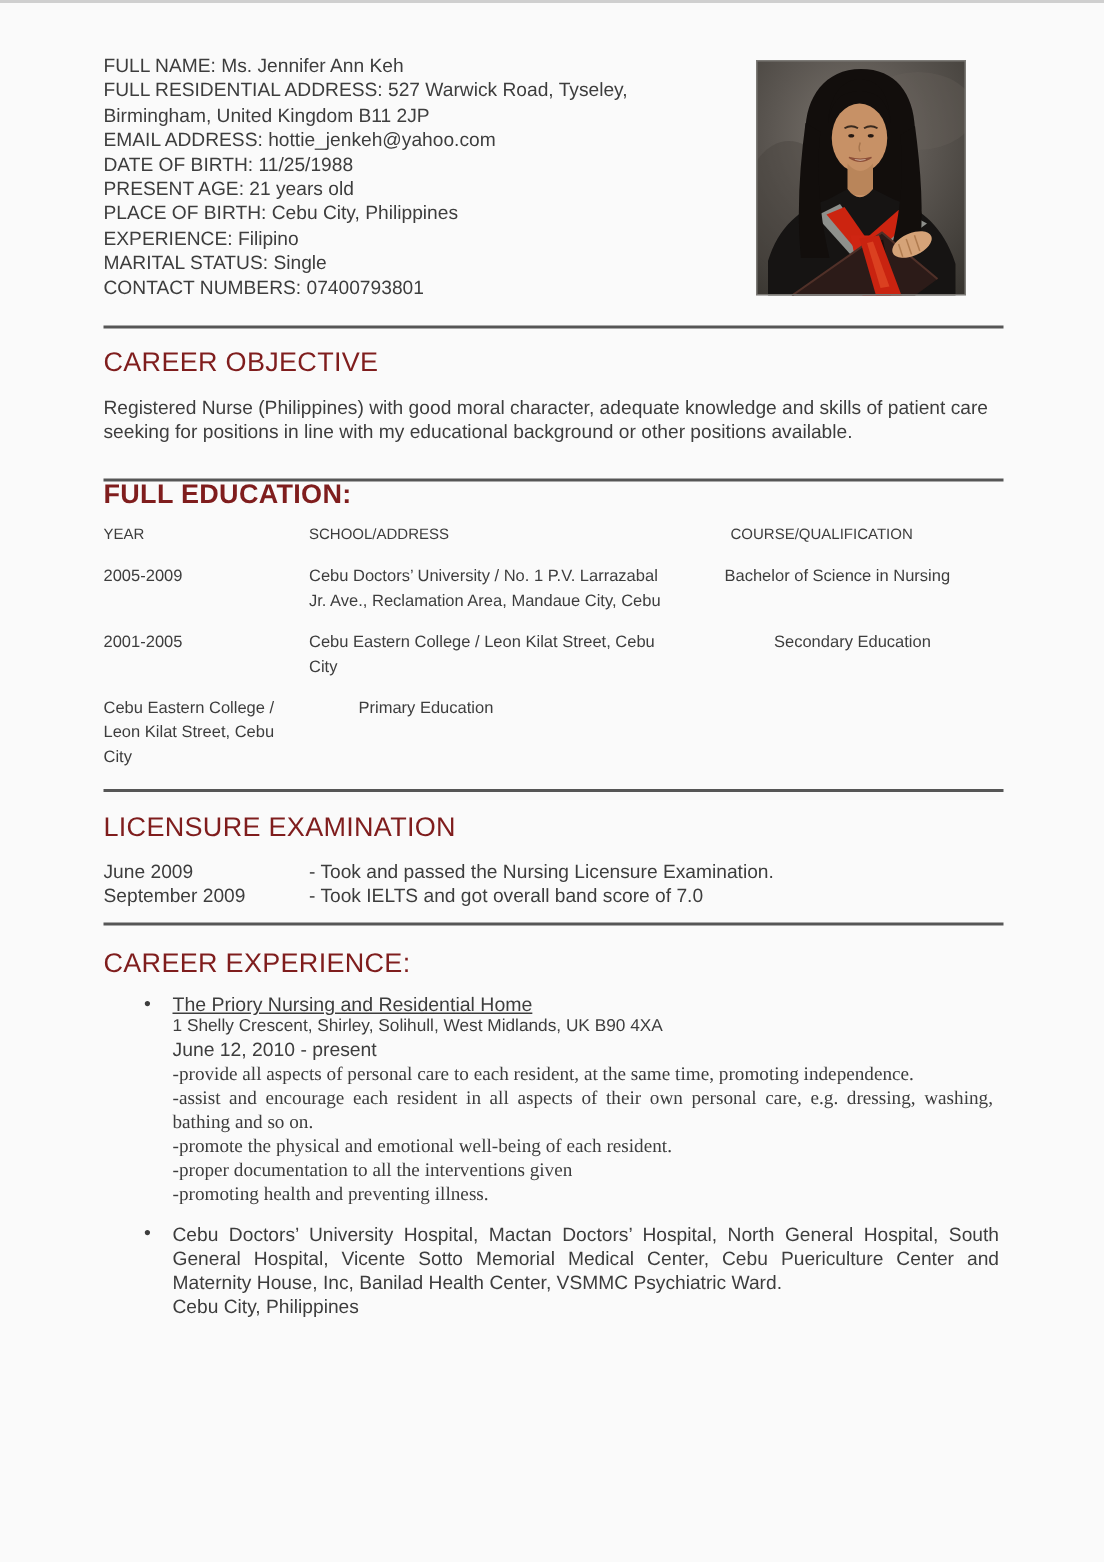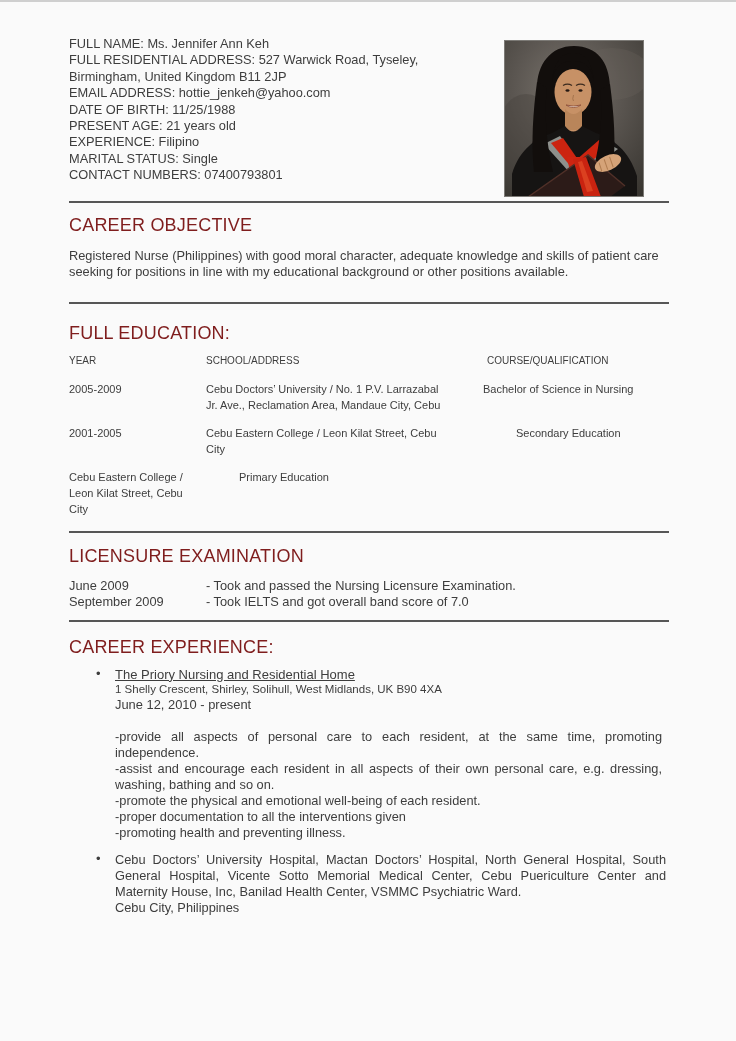--- a/index.html
+++ b/index.html
@@ -23,40 +23,40 @@
   
   hr.divider{border:none;border-top:2px solid #565656;margin:0;width:600px;}
   #sep1{margin-top:17px;}
   #sep2{margin-top:22px;}
   #sep3{margin-top:13px;}
   #sep4{margin-top:10px;}
   
   h2.sec{font-size:18px;line-height:17px;font-weight:400;color:#7f1d1d;margin:0;letter-spacing:.2px;}
   #objective h2{margin-top:14px;}
   #objective .body{margin-top:14px;font-size:12.8px;line-height:16.4px;width:599px;}
-  #education h2{margin-top:21px;}
+  #education h2{font-weight:bold;}
   .edu-grid{display:grid;grid-template-columns:137px 277px 186px;font-size:10px;line-height:16.4px;}
   .edu-head{margin-top:11px;}
   .edu-head .edu-course{padding-left:4px;}
   .edu-rows .edu-row{display:grid;grid-template-columns:137px 277px 186px;font-size:11px;line-height:16.4px;}
   .edu-rows .edu-row{margin-top:11px;}
   .edu-school{white-space:pre-line;}
   .edu-row .edu-course{padding-left:33px;}
   .edu-row:first-child .edu-course{padding-left:0;}
   #licensure h2{margin-top:15px;}
   .lic-rows{margin-top:13px;}
   .lic-row{display:grid;grid-template-columns:137px 463px;font-size:12.8px;line-height:16px;}
   #experience h2{margin-top:17px;}
   ul.exp-list{list-style:none;margin:0;padding:0;}
   li.exp-entry{position:relative;padding-left:46px;margin-top:11px;}
   li.exp-entry .bullet{position:absolute;left:27px;top:-1px;font-size:13px;}
   .exp-name{font-size:13px;line-height:15.2px;text-decoration:underline;}
   .exp-address{font-size:11.5px;line-height:14.6px;}
   .exp-period{font-size:12.9px;line-height:15.6px;}
-  .exp-duties{margin-top:17px;width:547px;}
+  .exp-duties{width:547px;font-family:Liberation Serif, serif;}
   .exp-duty{font-size:12.8px;line-height:16px;text-align:justify;}
   .exp-text{font-size:12.8px;line-height:16px;text-align:justify;width:551px;}
   .exp-location{font-size:12.8px;line-height:16px;}
   li.exp-entry.second{margin-top:11px;}
 </style>
 </head>
 <body>
 
 <div class="photo">
   <svg viewBox="0 0 140 157" width="140" height="157" xmlns="http://www.w3.org/2000/svg">
@@ -115,20 +115,21 @@
 </div>
 
 <div class="content">
 
   <div class="personal">
       <p class="pline">FULL NAME: Ms. Jennifer Ann Keh</p>
       <p class="pline">FULL RESIDENTIAL ADDRESS: 527 Warwick Road, Tyseley, Birmingham, United Kingdom B11 2JP</p>
       <p class="pline">EMAIL ADDRESS: hottie_jenkeh@yahoo.com</p>
       <p class="pline">DATE OF BIRTH: 11/25/1988</p>
       <p class="pline">PRESENT AGE: 21 years old</p>
+      <p class="pline">PLACE OF BIRTH: Cebu City, Philippines</p>
       <p class="pline">EXPERIENCE: Filipino</p>
       <p class="pline">MARITAL STATUS: Single</p>
       <p class="pline">CONTACT NUMBERS: 07400793801</p>
     </div>
 
   <hr class="divider" id="sep1">
 
   <section id="objective">
     <h2 class="sec">CAREER OBJECTIVE</h2>
     <p class="body">Registered Nurse (Philippines) with good moral character, adequate knowledge and skills of patient care seeking for positions in line with my educational background or other positions available.</p>

